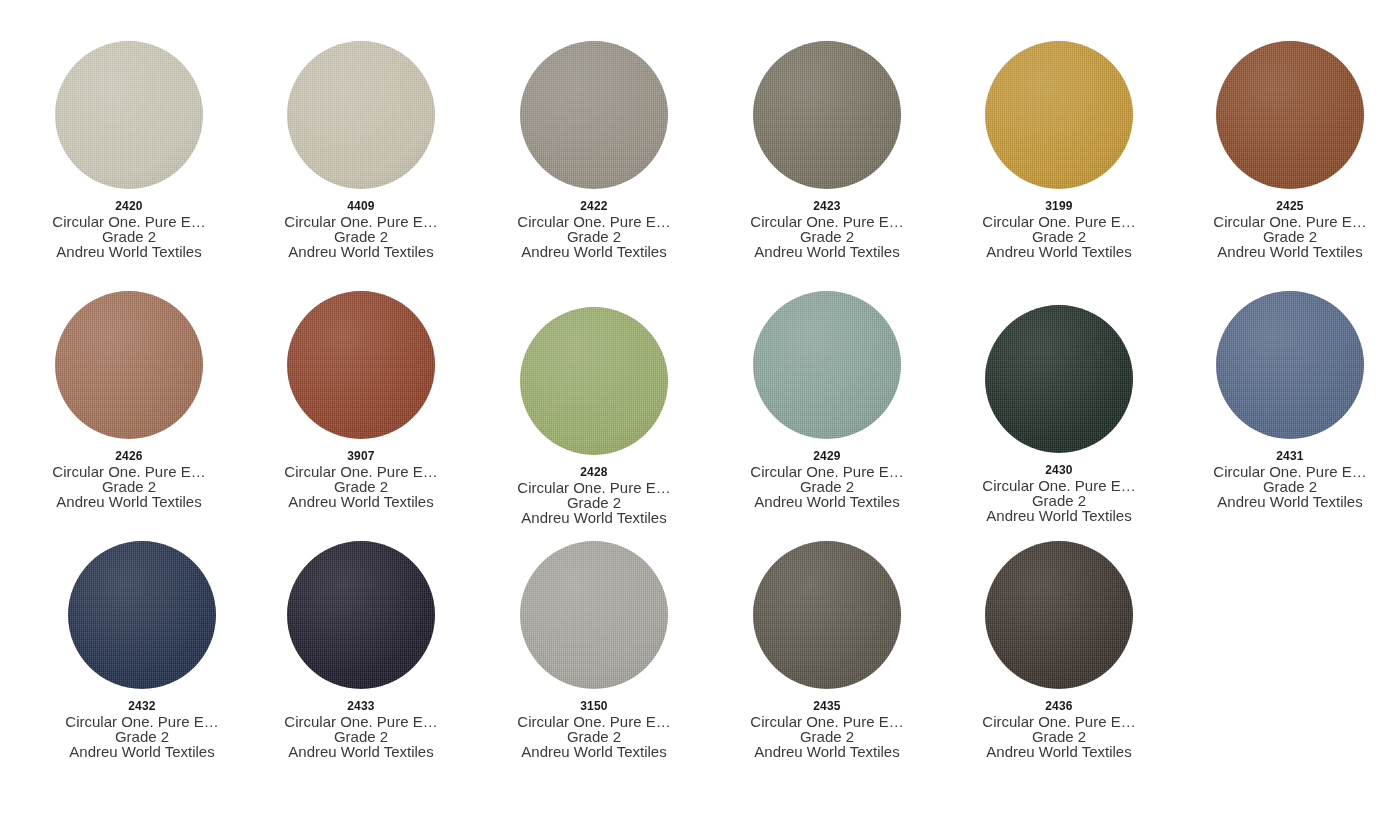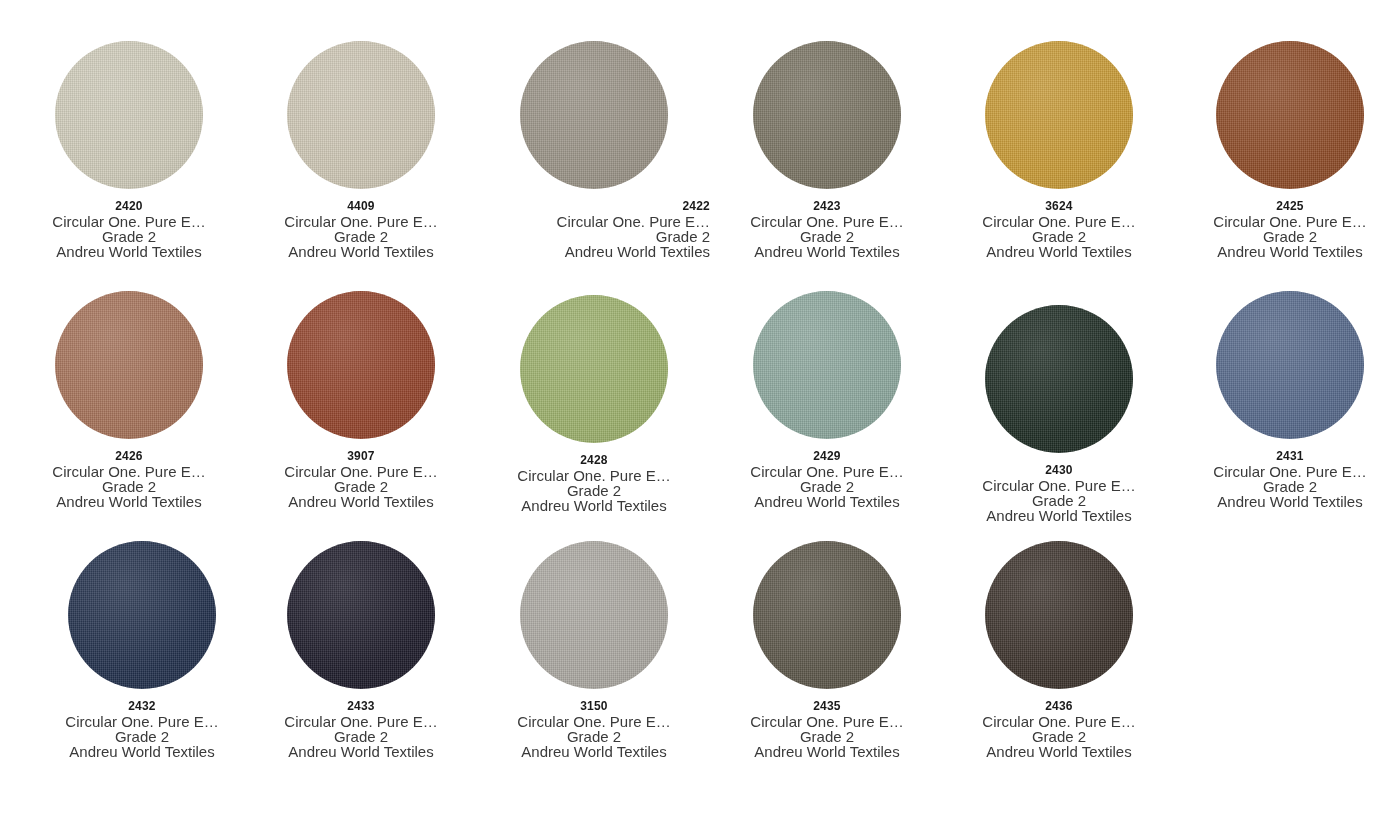--- a/index.html
+++ b/index.html
@@ -118,21 +118,21 @@
       <div class="swatch-disc-wrap">
         <div class="swatch-disc" style="background-color: rgb(205, 198, 180);"></div>
       </div>
       <div class="swatch-info">
         <div class="swatch-code">4409</div>
         <div class="swatch-name">Circular One. Pure E…</div>
         <div class="swatch-grade">Grade 2</div>
         <div class="swatch-brand">Andreu World Textiles</div>
       </div>
     </div>
-    <div class="swatch-cell" style="left: 478px; top: 40px; text-align: right;">
+    <div class="swatch-cell" style="left: 478px; top: 40px;">
       <div class="swatch-disc-wrap">
         <div class="swatch-disc" style="background-color: rgb(154, 147, 135);"></div>
       </div>
       <div class="swatch-info">
         <div class="swatch-code">2422</div>
         <div class="swatch-name">Circular One. Pure E…</div>
         <div class="swatch-grade">Grade 2</div>
         <div class="swatch-brand">Andreu World Textiles</div>
       </div>
     </div>
@@ -145,21 +145,21 @@
         <div class="swatch-name">Circular One. Pure E…</div>
         <div class="swatch-grade">Grade 2</div>
         <div class="swatch-brand">Andreu World Textiles</div>
       </div>
     </div>
     <div class="swatch-cell" style="left: 943px; top: 40px;">
       <div class="swatch-disc-wrap">
         <div class="swatch-disc" style="background-color: rgb(199, 154, 54);"></div>
       </div>
       <div class="swatch-info">
-        <div class="swatch-code">3624</div>
+        <div class="swatch-code">3199</div>
         <div class="swatch-name">Circular One. Pure E…</div>
         <div class="swatch-grade">Grade 2</div>
         <div class="swatch-brand">Andreu World Textiles</div>
       </div>
     </div>
     <div class="swatch-cell" style="left: 1174px; top: 40px;">
       <div class="swatch-disc-wrap">
         <div class="swatch-disc" style="background-color: rgb(141, 75, 39);"></div>
       </div>
       <div class="swatch-info">
@@ -184,21 +184,21 @@
       <div class="swatch-disc-wrap">
         <div class="swatch-disc" style="background-color: rgb(146, 67, 43);"></div>
       </div>
       <div class="swatch-info">
         <div class="swatch-code">3907</div>
         <div class="swatch-name">Circular One. Pure E…</div>
         <div class="swatch-grade">Grade 2</div>
         <div class="swatch-brand">Andreu World Textiles</div>
       </div>
     </div>
-    <div class="swatch-cell" style="left: 478px; top: 294px;">
+    <div class="swatch-cell" style="left: 478px; top: 306px;">
       <div class="swatch-disc-wrap">
         <div class="swatch-disc" style="background-color: rgb(156, 176, 108);"></div>
       </div>
       <div class="swatch-info">
         <div class="swatch-code">2428</div>
         <div class="swatch-name">Circular One. Pure E…</div>
         <div class="swatch-grade">Grade 2</div>
         <div class="swatch-brand">Andreu World Textiles</div>
       </div>
     </div>

